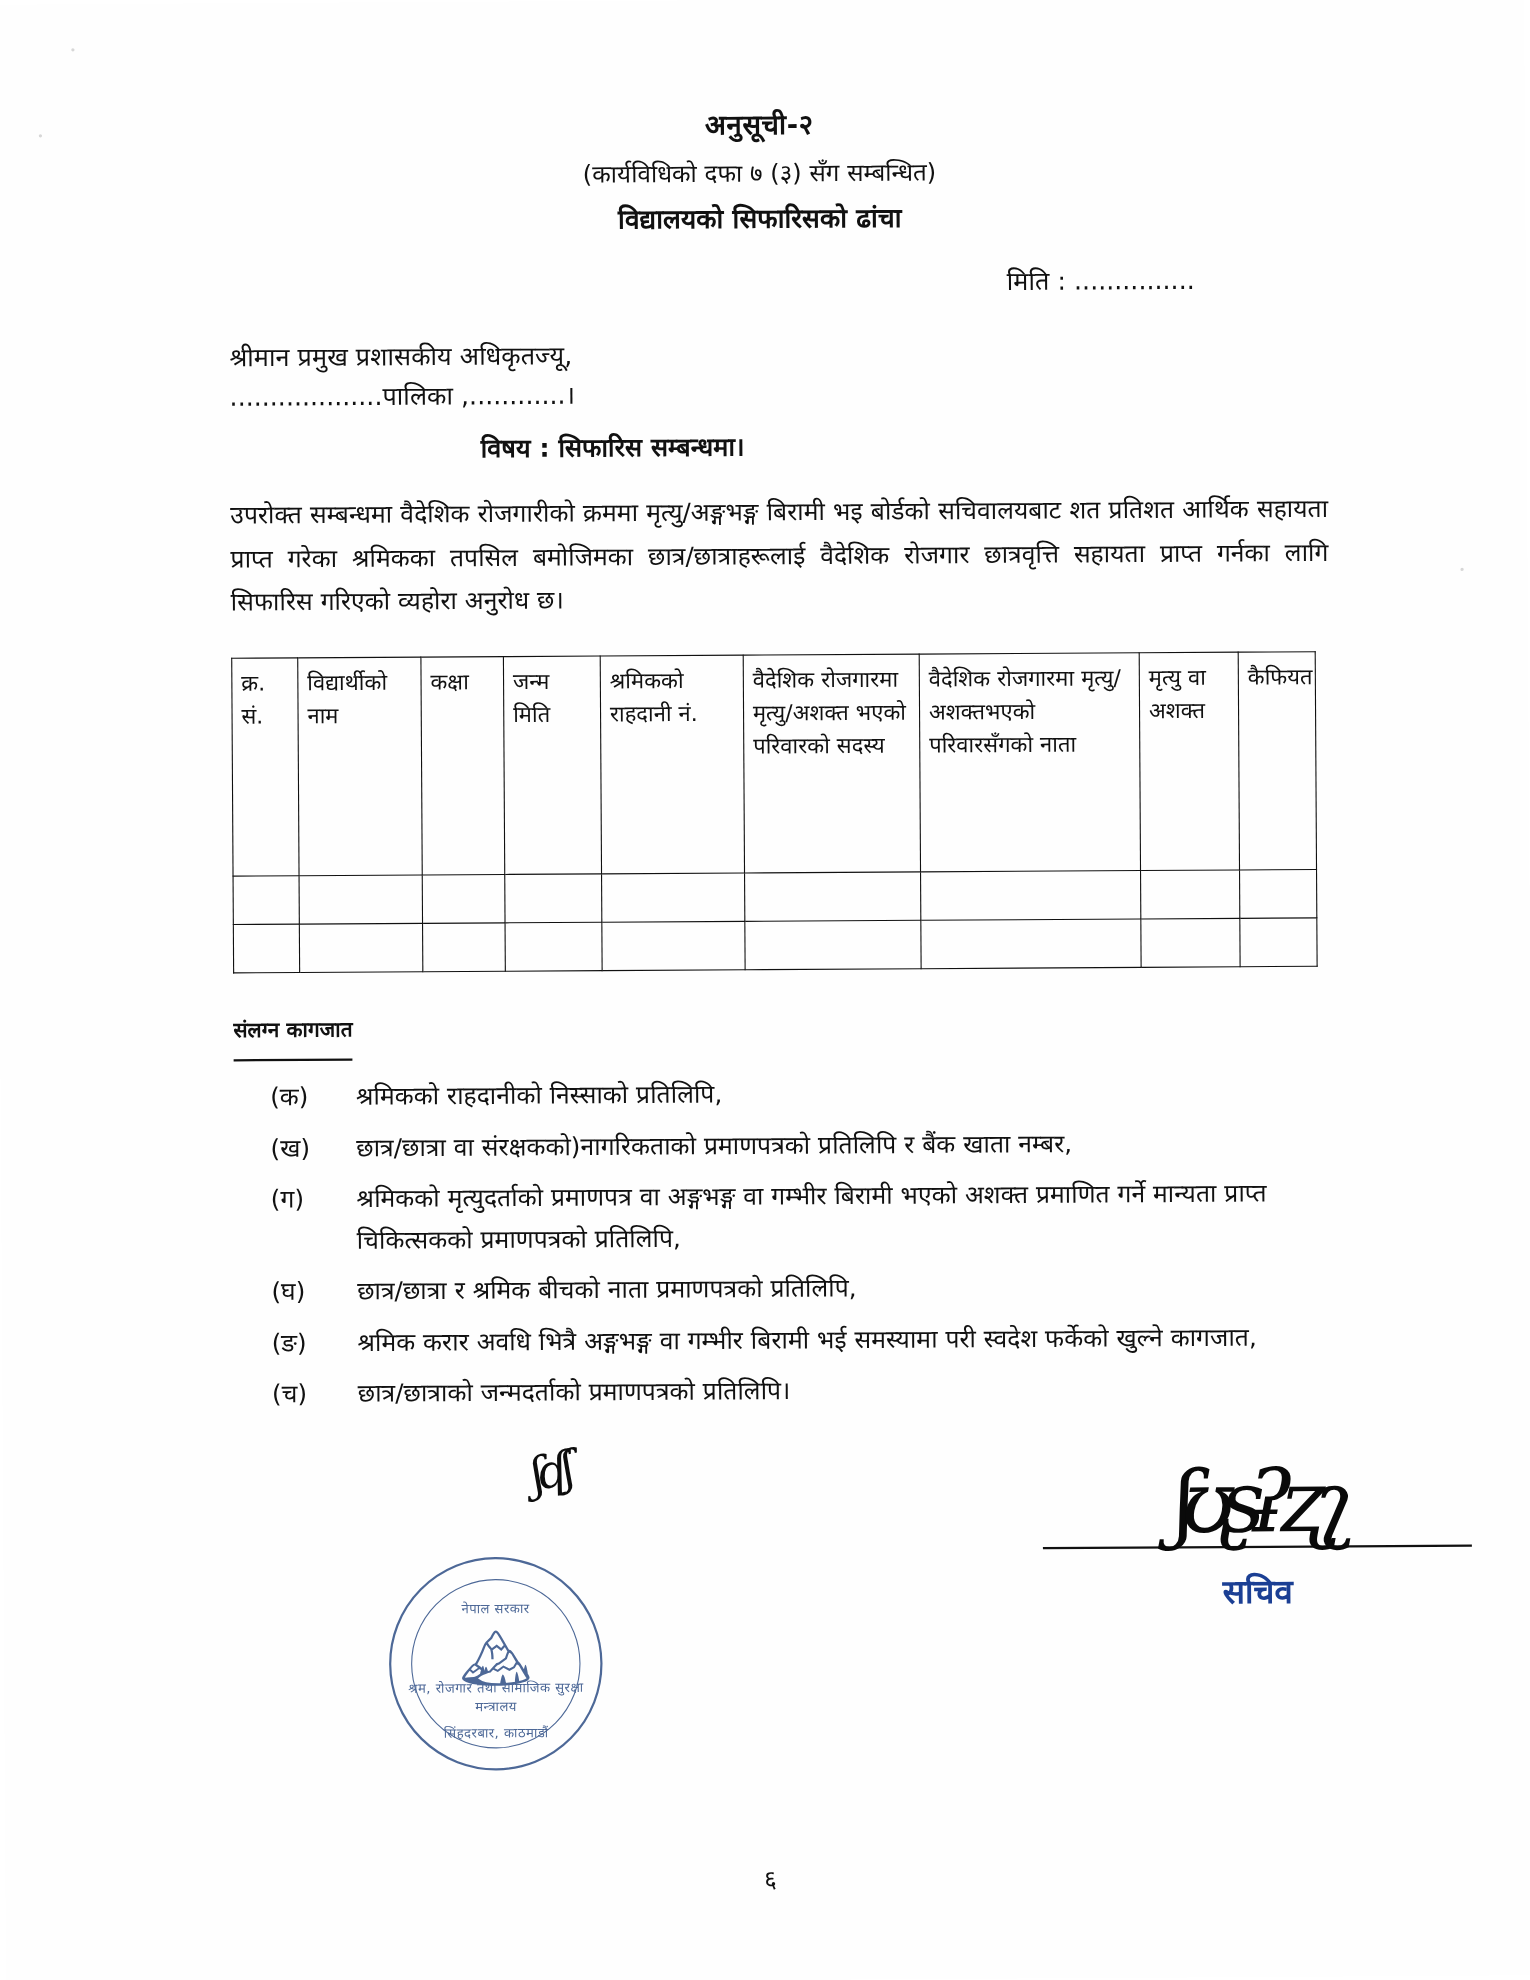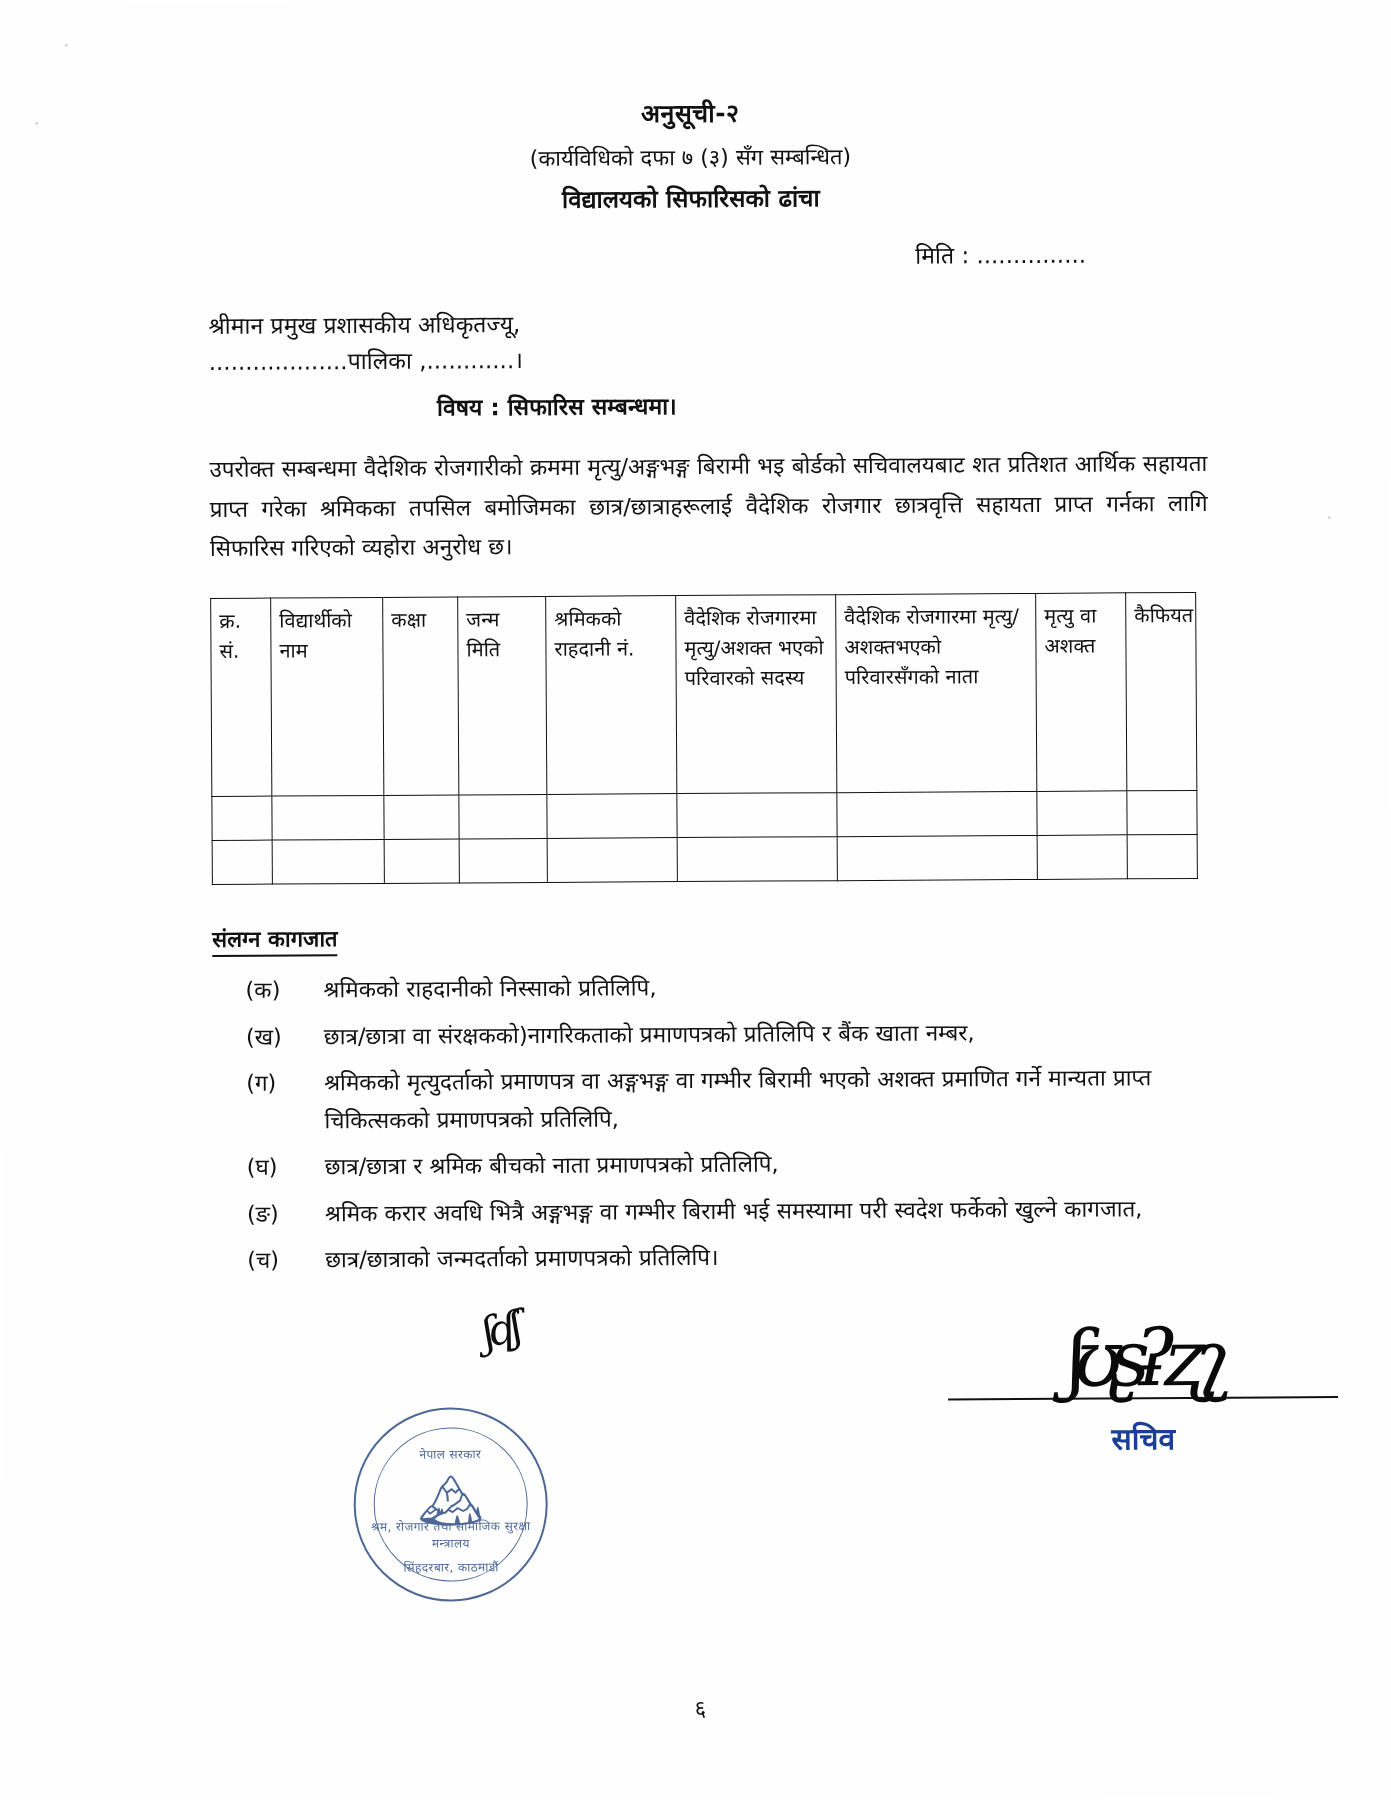--- a/index.html
+++ b/index.html
@@ -81,28 +81,28 @@
     font-size: 20px;
     font-weight: normal;
     text-align: left;
     vertical-align: top;
     padding: 7px 8px 10px 8px;
     line-height: 1.5;
   }
   table.grid th { height: 180px; }
   table.grid td.empty { height: 26px; }
   .attach-title {
-    font-size: 22px;
+    font-size: 19px;
     font-weight: bold;
     margin-left: 62px;
     margin-top: 38px;
     margin-bottom: 14px;
     display: inline-block;
     border-bottom: 2px solid #111;
-    padding-bottom: 2px;
+    padding-bottom: 14px;
   }
   ol.attach {
     list-style: none;
     margin: 0;
     padding: 0;
     margin-left: 95px;
   }
   ol.attach li {
     display: flex;
     font-size: 22.5px;

